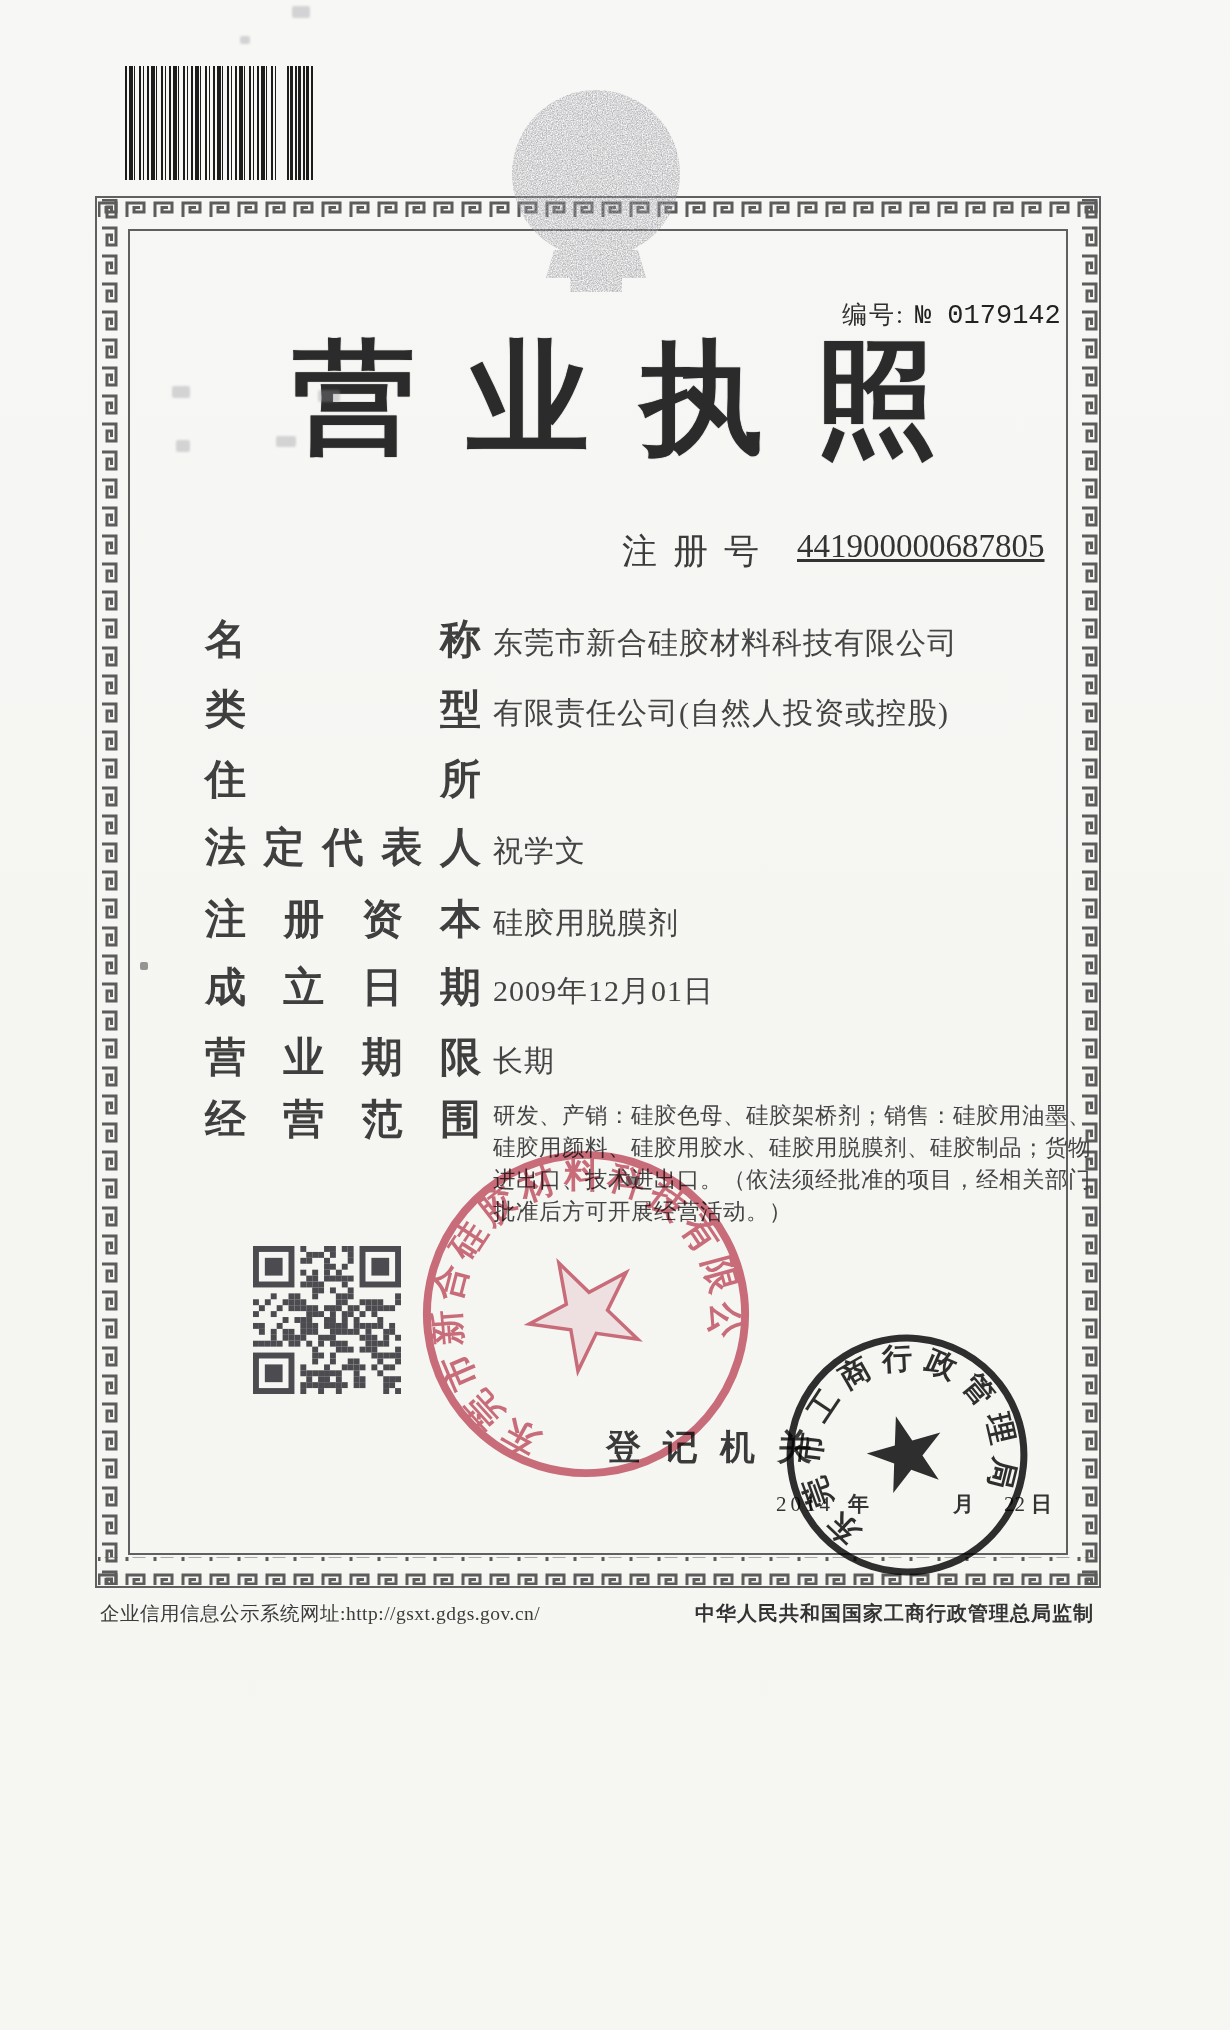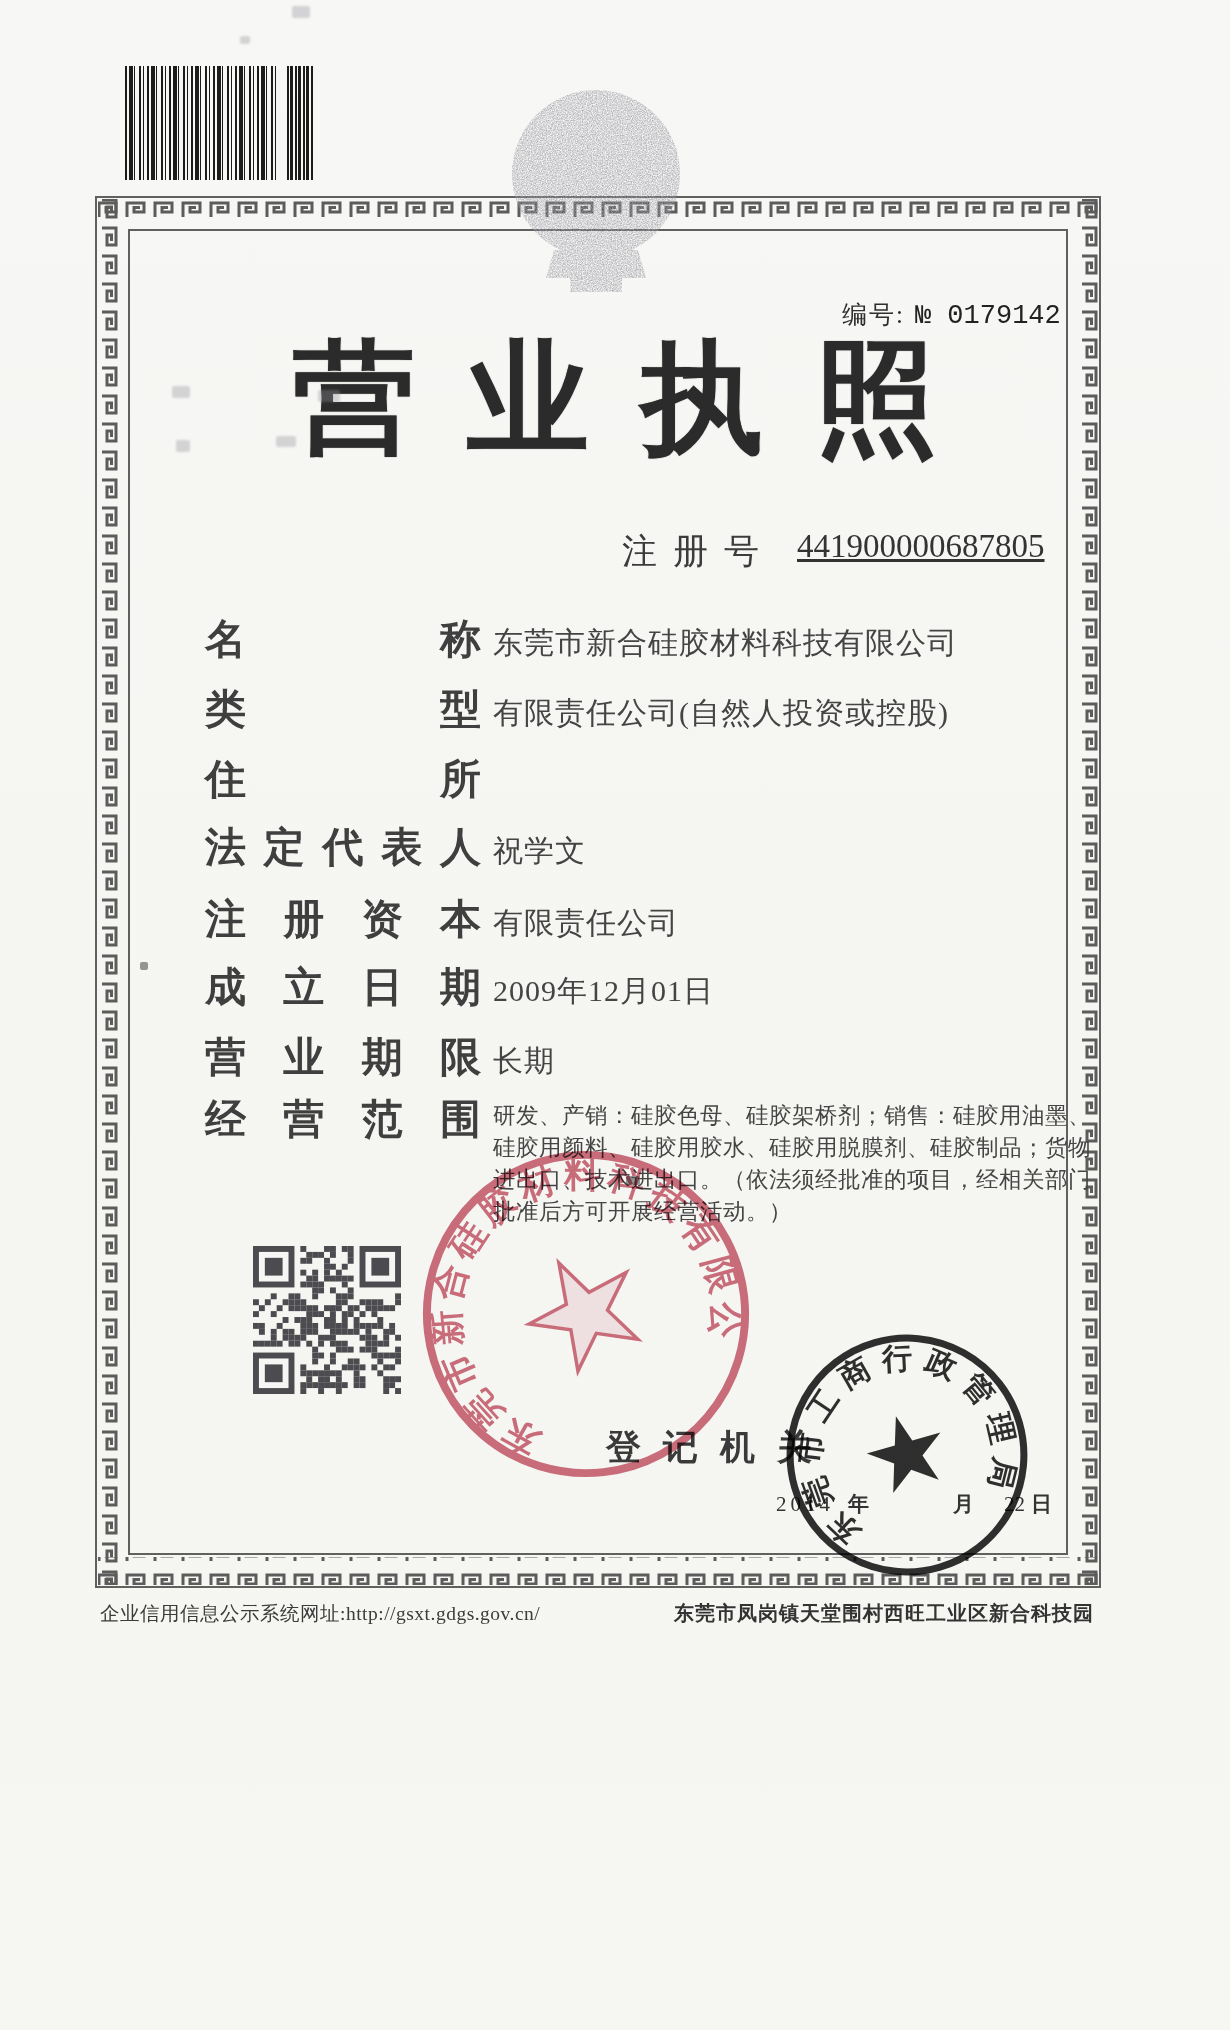--- a/index.html
+++ b/index.html
@@ -139,21 +139,21 @@
       </div>
     <div class="field-value">祝学文</div>
   </div>
   <div class="field-row" style="top:892px">
     <div class="field-label" data-justify="">
         <span>注</span>
         <span>册</span>
         <span>资</span>
         <span>本</span>
       </div>
-    <div class="field-value">有限责任公司</div>
+    <div class="field-value">硅胶用脱膜剂</div>
   </div>
   <div class="field-row" style="top:960px">
     <div class="field-label" data-justify="">
         <span>成</span>
         <span>立</span>
         <span>日</span>
         <span>期</span>
       </div>
     <div class="field-value">2009年12月01日</div>
   </div>
@@ -432,21 +432,21 @@
   <svg class="abs stamp-black" width="262" height="262" viewBox="0 0 260 260">
     <circle cx="130" cy="130" r="116" fill="none" stroke="#1e1e1e" stroke-width="7"></circle>
     <path id="stampArc" d="M 69.2 190.8 A 86 86 0 1 1 190.8 190.8" fill="none"></path>
     <text font-size="30" font-weight="600" letter-spacing="10" fill="#1e1e1e" font-family="'DejaVu Sans',sans-serif">
       <textPath href="#stampArc" startOffset="2">东莞市工商行政管理局</textPath>
     </text>
     <path d="M130,90 L139,117.6 L168,117.6 L144.6,134.7 L153.5,162.4 L130,145.3 L106.5,162.4 L115.4,134.7 L92,117.6 L121,117.6 Z" fill="#1e1e1e"></path>
   </svg>
 
   <div class="abs footer-left">企业信用信息公示系统网址:http://gsxt.gdgs.gov.cn/</div>
-  <div class="abs footer-right">东莞市凤岗镇天堂围村西旺工业区新合科技园</div>
+  <div class="abs footer-right">中华人民共和国国家工商行政管理总局监制</div>
 
   <div class="speck" style="left:172px;top:386px;width:18px;height:12px"></div>
   <div class="speck" style="left:318px;top:390px;width:22px;height:12px"></div>
   <div class="speck" style="left:176px;top:440px;width:14px;height:12px"></div>
   <div class="speck" style="left:276px;top:436px;width:20px;height:11px"></div>
   <div class="speck dark" style="left:140px;top:962px;width:8px;height:8px"></div>
   <div class="speck dark" style="left:626px;top:1176px;width:14px;height:9px"></div>
   <div class="speck" style="left:292px;top:6px;width:18px;height:12px"></div>
   <div class="speck" style="left:240px;top:36px;width:10px;height:8px"></div>
 

